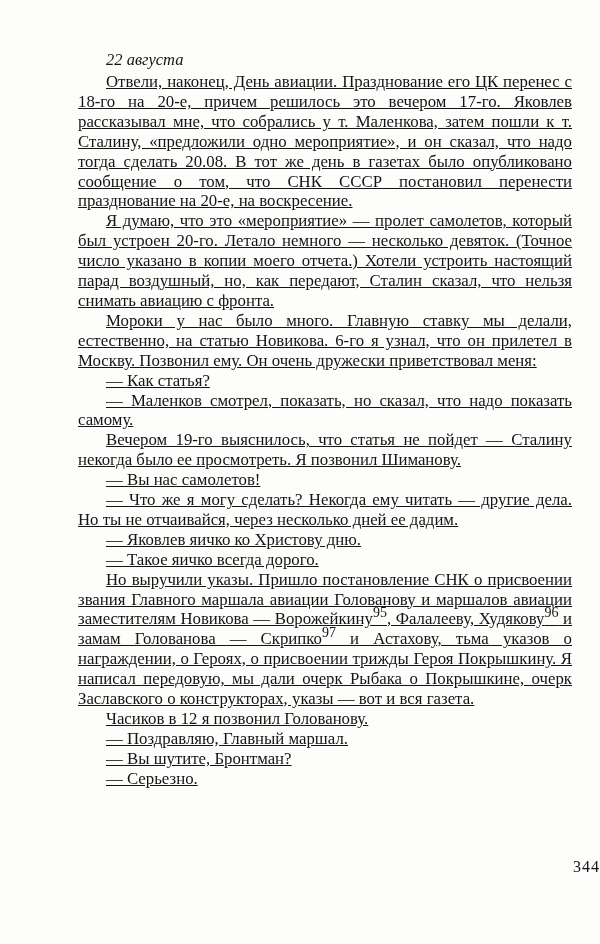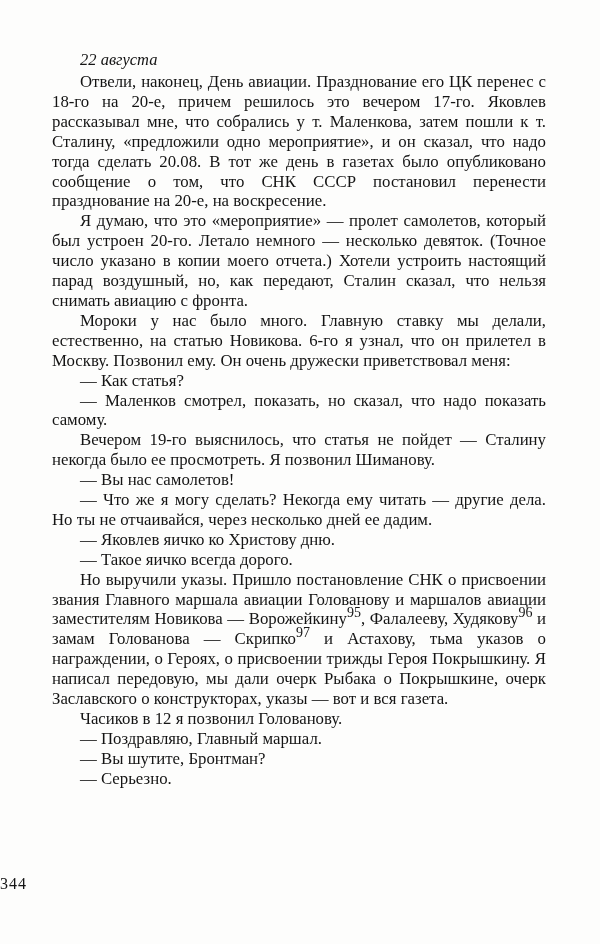--- a/index.html
+++ b/index.html
@@ -12,54 +12,54 @@
     width: 600px;
     height: 944px;
     margin: 0 auto;
     background: #fdfdfc;
     color: #141414;
     font-family: "Liberation Serif", "DejaVu Serif", serif;
     overflow: hidden;
   }
   .content {
     position: absolute;
-    left: 52px;
+    left: 78px;
     top: 50px;
     width: 494px;
   }
   .date-heading {
     font-style: italic;
     font-size: 16.5px;
     line-height: 20px;
     text-indent: 28px;
     margin: 0 0 2px 0;
   }
   .content p {
     margin: 0;
     font-size: 16.8px;
     line-height: 19.9px;
     text-align: justify;
     text-indent: 28px;
     hyphens: auto;
+    text-decoration: underline;
     -webkit-hyphens: auto;
   }
   .content p sup {
     font-size: 14px;
     line-height: 0;
     vertical-align: super;
   }
   .page-number {
     position: absolute;
     left: 0;
     top: 858px;
     width: 100%;
-    text-align: left;
+    text-align: right;
     font-size: 16px;
     letter-spacing: 1px;
-    margin-top: 17px;
   }
 </style>
 </head>
 <body>
 
 <div class="page">
   <div class="content">
     <div class="date-heading">22 августа</div>
 
   <p><span>Отвели, наконец, День авиации. Празднование его ЦК перенес с 18-го на 20-е, причем решилось это вечером 17-го. Яковлев рассказывал мне, что собрались у т. Маленкова, затем пошли к т. Сталину, «предложили одно мероприятие», и он сказал, что надо тогда сделать 20.08. В тот же день в газетах было опубликовано сообщение о том, что СНК СССР постановил перенести празднование на 20-е, на воскресение.</span></p>

